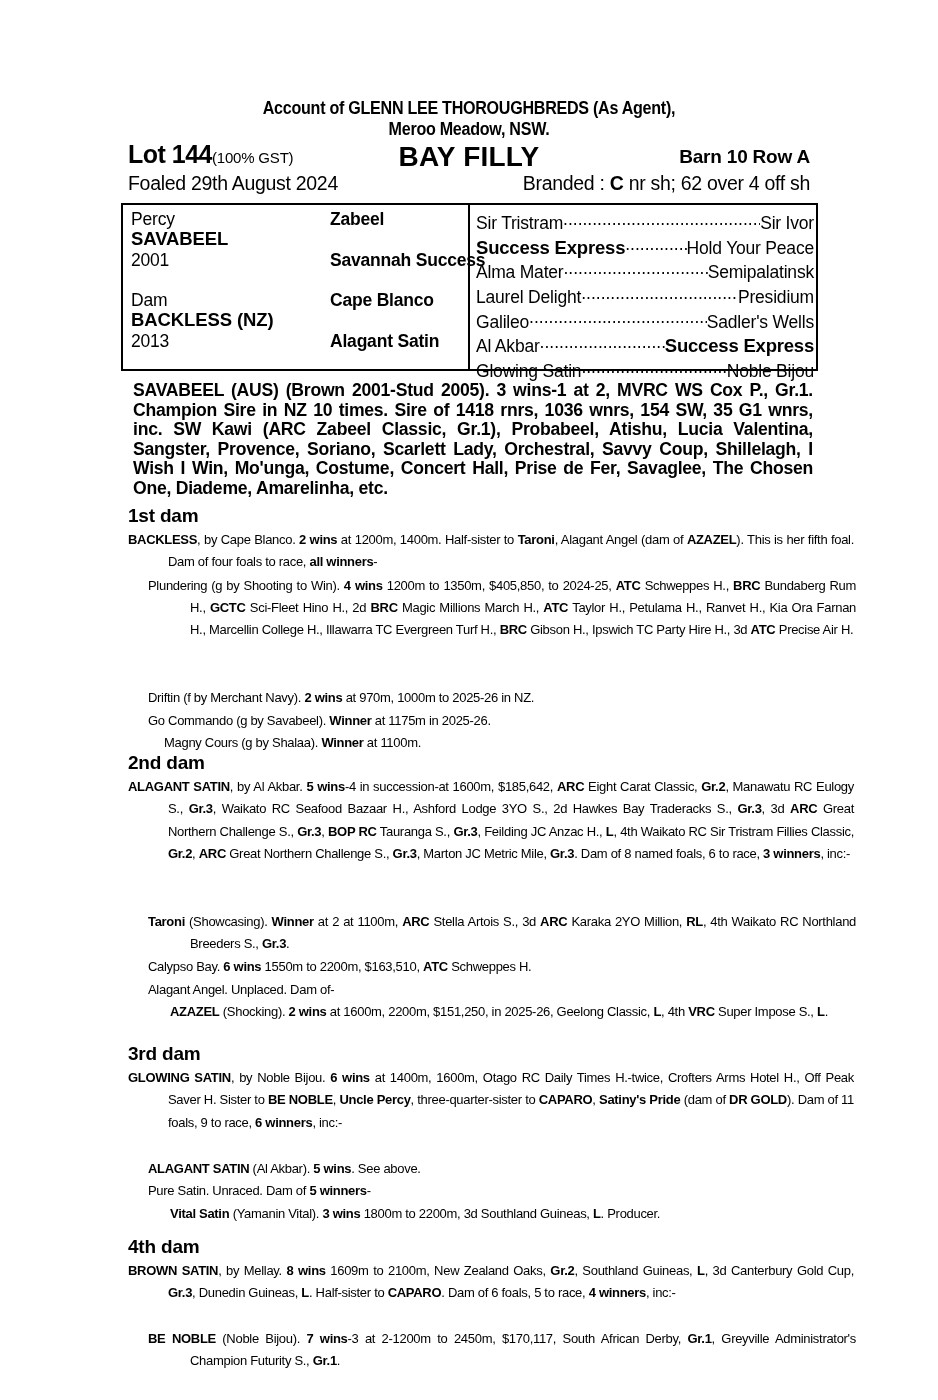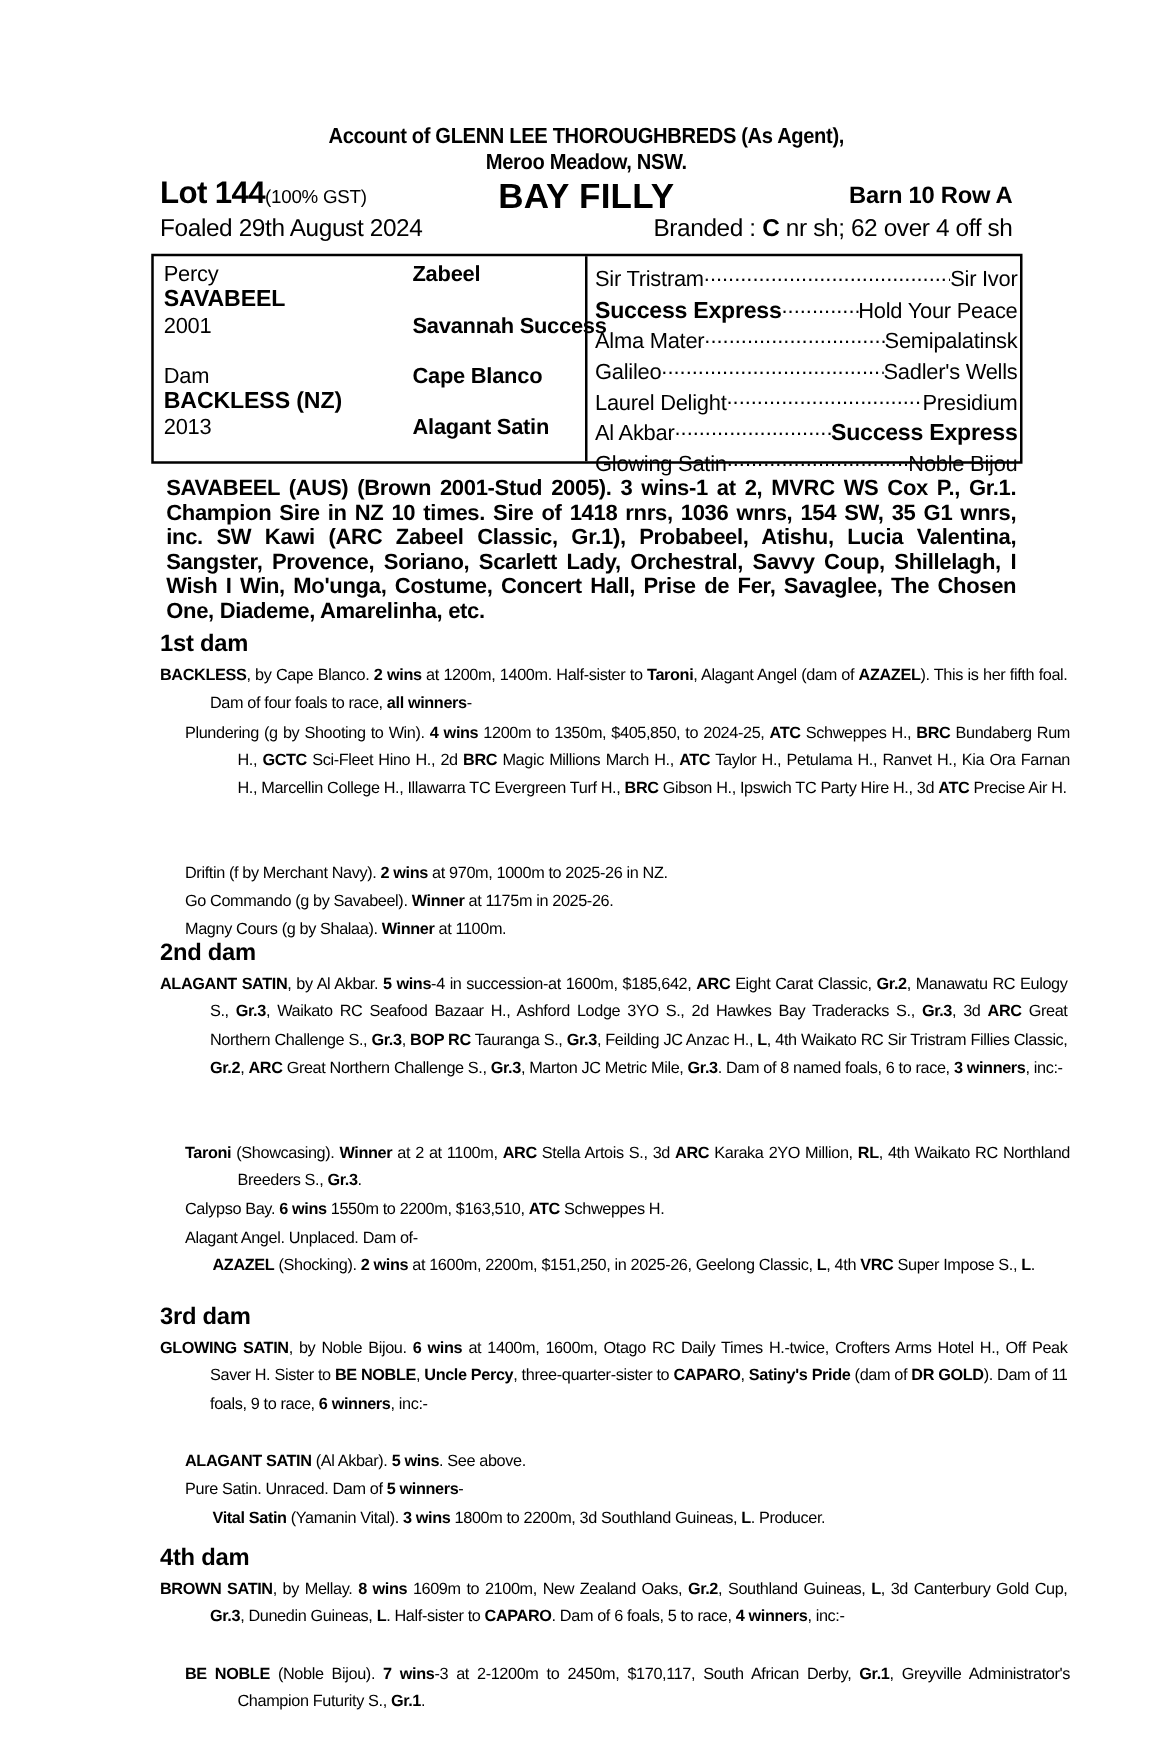--- a/index.html
+++ b/index.html
@@ -245,28 +245,28 @@
           <span class="ln">Success Express</span>
           <span class="dots"></span>
           <span class="rn">Hold Your Peace</span>
         </div>
         <div class="leader-row">
           <span class="ln">Alma Mater</span>
           <span class="dots"></span>
           <span class="rn">Semipalatinsk</span>
         </div>
         <div class="leader-row">
+          <span class="ln">Laurel Delight</span>
+          <span class="dots"></span>
+          <span class="rn">Presidium</span>
+        </div>
+        <div class="leader-row">
           <span class="ln">Galileo</span>
           <span class="dots"></span>
           <span class="rn">Sadler's Wells</span>
-        </div>
-        <div class="leader-row">
-          <span class="ln">Laurel Delight</span>
-          <span class="dots"></span>
-          <span class="rn">Presidium</span>
         </div>
         <div class="leader-row bold-r">
           <span class="ln">Al Akbar</span>
           <span class="dots"></span>
           <span class="rn">Success Express</span>
         </div>
         <div class="leader-row">
           <span class="ln">Glowing Satin</span>
           <span class="dots"></span>
           <span class="rn">Noble Bijou</span>
@@ -275,21 +275,21 @@
   </div>
 
   <div class="sire-summary" id="sire-summary-host">SAVABEEL (AUS) (Brown 2001-Stud 2005). 3 wins-1 at 2, MVRC WS Cox P., Gr.1. Champion Sire in NZ 10 times. Sire of 1418 rnrs, 1036 wnrs, 154 SW, 35 G1 wnrs, inc. SW Kawi (ARC Zabeel Classic, Gr.1), Probabeel, Atishu, Lucia Valentina, Sangster, Provence, Soriano, Scarlett Lady, Orchestral, Savvy Coup, Shillelagh, I Wish I Win, Mo'unga, Costume, Concert Hall, Prise de Fer, Savaglee, The Chosen One, Diademe, Amarelinha, etc.</div>
 
   <div id="body-host">
       <div class="dam-head" style="left: 128px; top: 505px;">1st dam</div>
       <div class="para lvl0" style="top: 529px;"><span class="first"></span><b>BACKLESS</b>, by Cape Blanco. <b>2 wins</b> at 1200m, 1400m. Half-sister to <b>Taroni</b>, Alagant Angel (dam of <b>AZAZEL</b>). This is her fifth foal. Dam of four foals to race, <b>all winners</b>-</div>
       <div class="para lvl1" style="top: 574.5px;"><span class="first"></span>Plundering (g by Shooting to Win). <b>4 wins</b> 1200m to 1350m, $405,850, to 2024-25, <b>ATC</b> Schweppes H., <b>BRC</b> Bundaberg Rum H., <b>GCTC</b> Sci-Fleet Hino H., 2d <b>BRC</b> Magic Millions March H., <b>ATC</b> Taylor H., Petulama H., Ranvet H., Kia Ora Farnan H., Marcellin College H., Illawarra TC Evergreen Turf H., <b>BRC</b> Gibson H., Ipswich TC Party Hire H., 3d <b>ATC</b> Precise Air H.</div>
       <div class="para lvl1" style="top: 687px;"><span class="first"></span>Driftin (f by Merchant Navy). <b>2 wins</b> at 970m, 1000m to 2025-26 in NZ.</div>
       <div class="para lvl1" style="top: 709.5px;"><span class="first"></span>Go Commando (g by Savabeel). <b>Winner</b> at 1175m in 2025-26.</div>
-      <div class="para lvl1" style="top: 732px;"><span class="first"></span>Magny Cours (g by Shalaa). <b>Winner</b> at 1100m.</div>
+      <div class="para lvl1" style="top: 732px; margin-left: 16px;"><span class="first"></span>Magny Cours (g by Shalaa). <b>Winner</b> at 1100m.</div>
       <div class="dam-head" style="left: 128px; top: 752px;">2nd dam</div>
       <div class="para lvl0" style="top: 776px;"><span class="first"></span><b>ALAGANT SATIN</b>, by Al Akbar. <b>5 wins</b>-4 in succession-at 1600m, $185,642, <b>ARC</b> Eight Carat Classic, <b>Gr.2</b>, Manawatu RC Eulogy S., <b>Gr.3</b>, Waikato RC Seafood Bazaar H., Ashford Lodge 3YO S., 2d Hawkes Bay Traderacks S., <b>Gr.3</b>, 3d <b>ARC</b> Great Northern Challenge S., <b>Gr.3</b>, <b>BOP RC</b> Tauranga S., <b>Gr.3</b>, Feilding JC Anzac H., <b>L</b>, 4th Waikato RC Sir Tristram Fillies Classic, <b>Gr.2</b>, <b>ARC</b> Great Northern Challenge S., <b>Gr.3</b>, Marton JC Metric Mile, <b>Gr.3</b>. Dam of 8 named foals, 6 to race, <b>3 winners</b>, inc:-</div>
       <div class="para lvl1" style="top: 910.5px;"><span class="first"></span><b>Taroni</b> (Showcasing). <b>Winner</b> at 2 at 1100m, <b>ARC</b> Stella Artois S., 3d <b>ARC</b> Karaka 2YO Million, <b>RL</b>, 4th Waikato RC Northland Breeders S., <b>Gr.3</b>.</div>
       <div class="para lvl1" style="top: 956px;"><span class="first"></span>Calypso Bay. <b>6 wins</b> 1550m to 2200m, $163,510, <b>ATC</b> Schweppes H.</div>
       <div class="para lvl1" style="top: 978.5px;"><span class="first"></span>Alagant Angel. Unplaced. Dam of-</div>
       <div class="para lvl2" style="top: 1001px;"><span class="first"></span><b>AZAZEL</b> (Shocking). <b>2 wins</b> at 1600m, 2200m, $151,250, in 2025-26, Geelong Classic, <b>L</b>, 4th <b>VRC</b> Super Impose S., <b>L</b>.</div>
       <div class="dam-head" style="left: 128px; top: 1043px;">3rd dam</div>
       <div class="para lvl0" style="top: 1067px;"><span class="first"></span><b>GLOWING SATIN</b>, by Noble Bijou. <b>6 wins</b> at 1400m, 1600m, Otago RC Daily Times H.-twice, Crofters Arms Hotel H., Off Peak Saver H. Sister to <b>BE NOBLE</b>, <b>Uncle Percy</b>, three-quarter-sister to <b>CAPARO</b>, <b>Satiny's Pride</b> (dam of <b>DR GOLD</b>). Dam of 11 foals, 9 to race, <b>6 winners</b>, inc:-</div>
       <div class="para lvl1" style="top: 1157.5px;"><span class="first"></span><b>ALAGANT SATIN</b> (Al Akbar). <b>5 wins</b>. See above.</div>
       <div class="para lvl1" style="top: 1180px;"><span class="first"></span>Pure Satin. Unraced. Dam of <b>5 winners</b>-</div>

